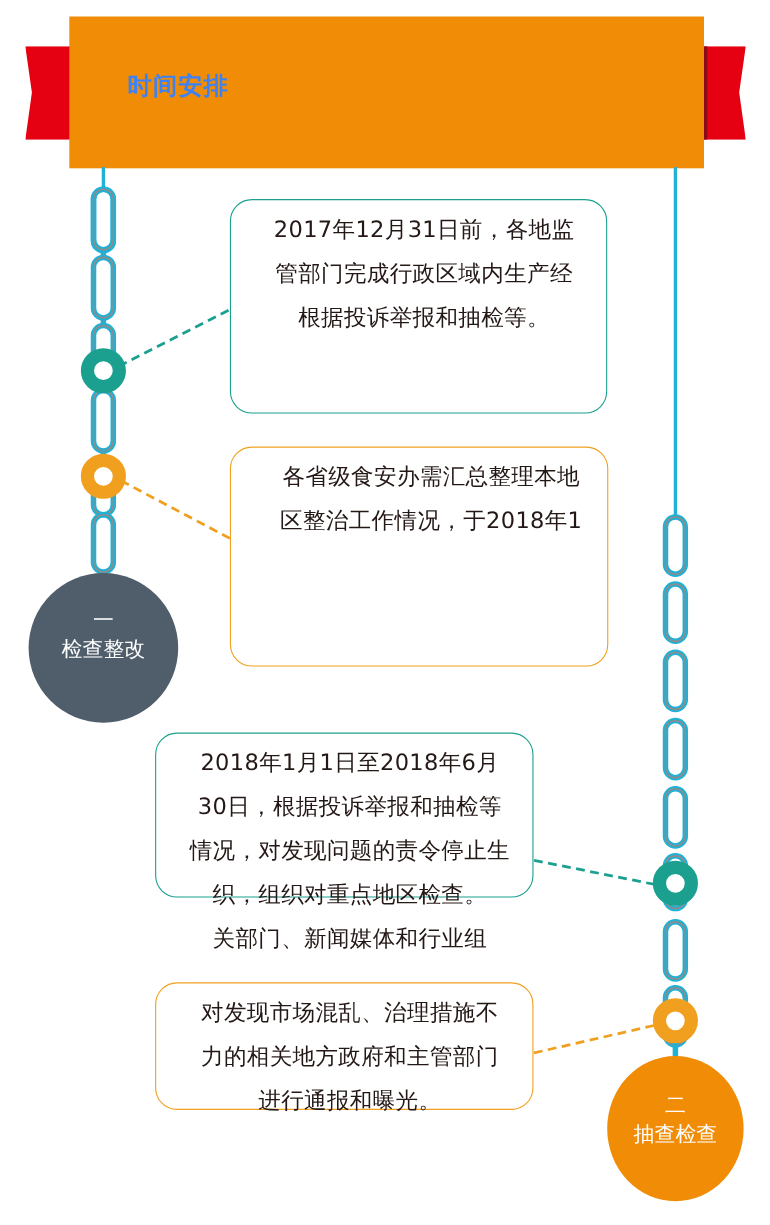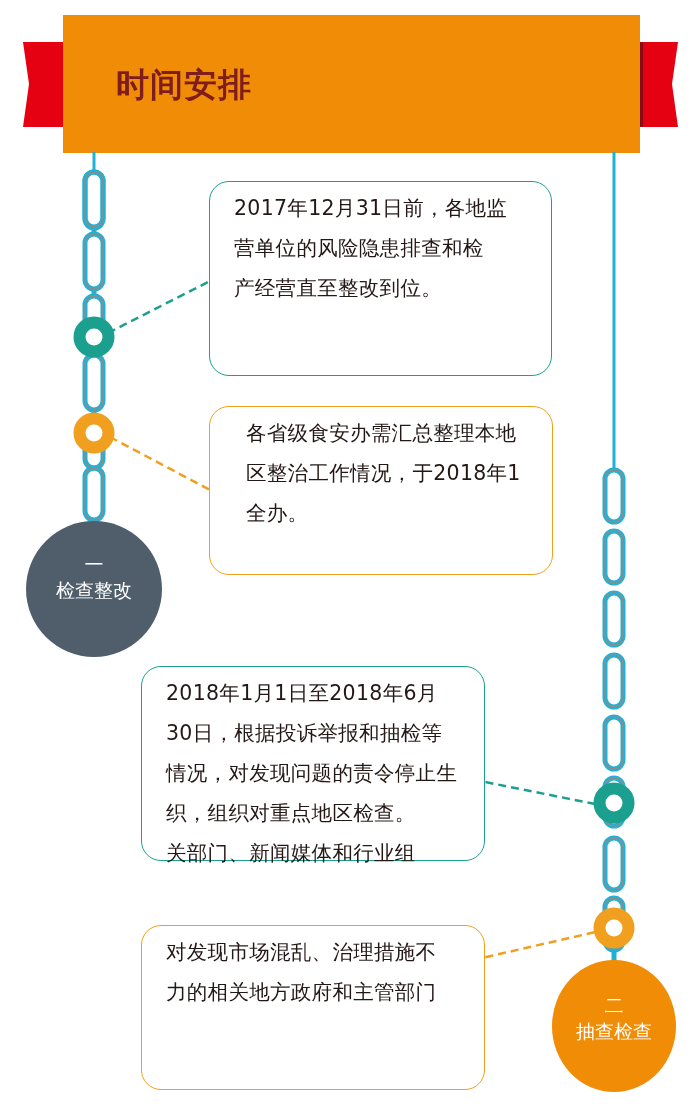--- a/index.html
+++ b/index.html
@@ -1,26 +1,26 @@
 <!DOCTYPE html>
 <html><head>
 <meta charset="utf-8">
 <style>
   html,body{margin:0;padding:0;background:#ffffff;}
   body{width:700px;height:1114px;position:relative;overflow:hidden;font-family:"DejaVu Sans","Liberation Sans",sans-serif;}
   .abs{position:absolute;}
   .ribbon-left{left:23px;top:42px;width:42px;height:85px;}
   .ribbon-right{left:636px;top:42px;width:42px;height:85px;}
   .banner{left:63px;top:15px;width:577px;height:138px;background:#f08c06;}
-  .banner-title{left:116px;top:63px;color:#7f1d1d;font-size:33px;font-weight:bold;letter-spacing:1px;}
+  .banner-title{left:116px;top:63px;color:#3b82f6;font-size:22px;font-weight:bold;letter-spacing:1px;}
   svg.chains{left:0;top:0;width:700px;height:1114px;}
   .card{position:absolute;background:#fff;border-radius:20px;border:1.5px solid;box-sizing:border-box;color:#231815;font-size:20.5px;line-height:40px;padding:6px 14px 0 24px;letter-spacing:0.3px;}
   .card.teal{border-color:#1ba08f;}
   .card.orange{border-color:#f0a01e;}
-  .card-line{display:block;white-space:nowrap;}
+  .card-line{display:block;white-space:nowrap;text-align:center;}
   .stage{position:absolute;border-radius:50%;color:#fff;text-align:center;font-size:19px;}
   .stage .num{display:block;font-size:19px;line-height:22px;}
   .stage .lbl{display:block;line-height:30px;text-align:center;}
 </style>
 </head>
 <body>
 
 <svg class="abs ribbon-left" viewBox="0 0 42 85">
   <polygon points="0,0 42,0 42,85 0,85 6,42" fill="#e50012"></polygon>
 </svg>
@@ -132,34 +132,34 @@
 
 <div class="stage" style="left:552px;top:960px;width:124px;height:132px;background:#f08c06;">
   <div style="padding-top:34px;">
     <span class="num">二</span>
     <span class="lbl">抽查检查</span>
   </div>
 </div>
 
 <div class="card teal" style="left:209px;top:181px;width:343px;height:195px;">
   <span class="card-line">2017年12月31日前，各地监</span>
-  <span class="card-line">营单位的风险隐患排查和检</span>
-  <span class="card-line">产经营直至整改到位。</span>
+  <span class="card-line">管部门完成行政区域内生产经</span>
+  <span class="card-line">根据投诉举报和抽检等。</span>
 </div>
 
-<div class="card orange" style="left:209px;top:406px;width:344px;height:169px;padding-left:36px;">
+<div class="card orange" style="left:209px;top:406px;width:344px;height:200px;padding-left:36px;">
   <span class="card-line">各省级食安办需汇总整理本地</span>
   <span class="card-line">区整治工作情况，于2018年1</span>
-  <span class="card-line">全办。</span>
 </div>
 
-<div class="card teal" style="left:141px;top:666px;width:344px;height:195px;">
+<div class="card teal" style="left:141px;top:666px;width:344px;height:150px;">
   <span class="card-line">2018年1月1日至2018年6月</span>
   <span class="card-line">30日，根据投诉举报和抽检等</span>
   <span class="card-line">情况，对发现问题的责令停止生</span>
   <span class="card-line">织，组织对重点地区检查。</span>
   <span class="card-line">关部门、新闻媒体和行业组</span>
 </div>
 
-<div class="card orange" style="left:141px;top:893px;width:344px;height:165px;margin-top:32px;">
+<div class="card orange" style="left:141px;top:893px;width:344px;height:116px;">
   <span class="card-line">对发现市场混乱、治理措施不</span>
   <span class="card-line">力的相关地方政府和主管部门</span>
+  <span class="card-line">进行通报和曝光。</span>
 </div>
 
 </body></html>

